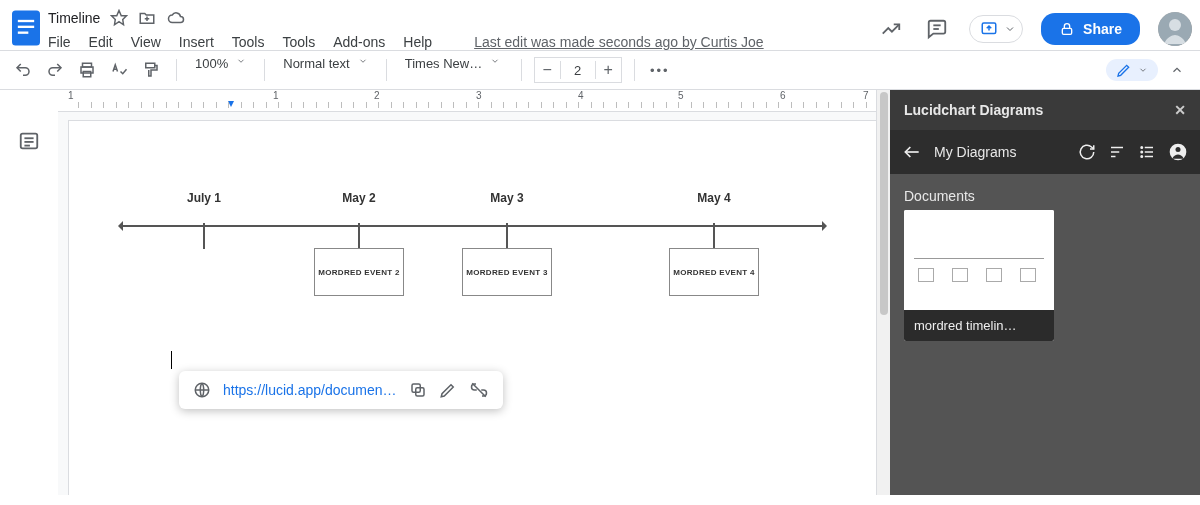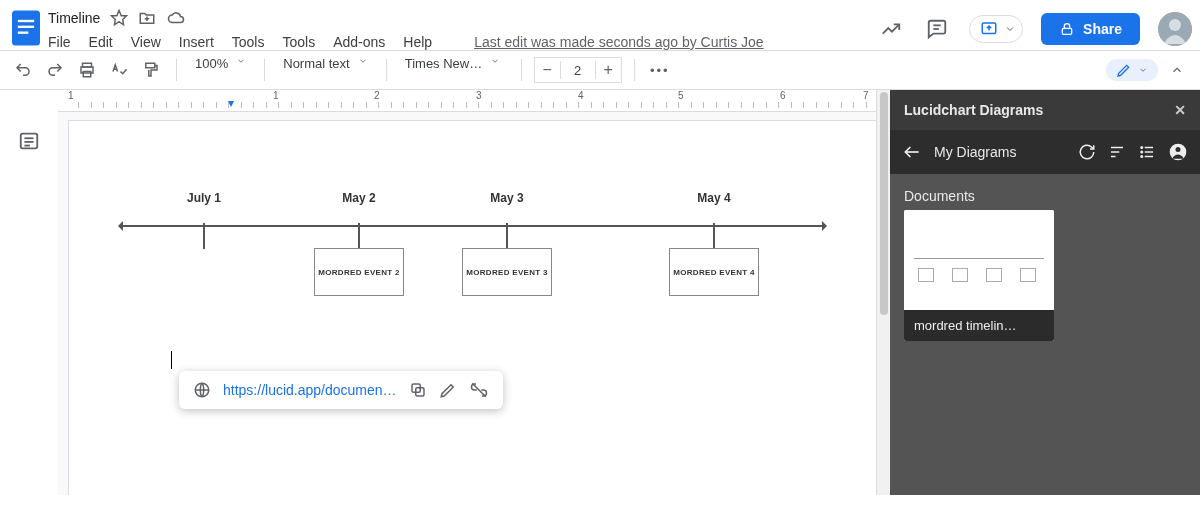--- a/index.html
+++ b/index.html
@@ -23,21 +23,21 @@
   .title-row .ticon{color:var(--muted);display:flex;align-items:center}
   .menu-row{display:flex;align-items:flex-start;gap:18px;margin-top:4px;font-size:14px;color:var(--text)}
   .menu-row .mi{cursor:pointer}
   .last-edit{color:var(--muted);text-decoration:underline;margin-left:24px}
 
   .header-spacer{flex:1}
   .header-actions{display:flex;align-items:center;gap:18px;padding-top:6px}
   .icon-btn{color:var(--muted);display:flex;align-items:center;justify-content:center;width:28px;height:28px;border-radius:50%}
   .submit-btn{display:flex;align-items:center;gap:6px;border:1px solid var(--border);border-radius:20px;padding:4px 6px 4px 10px;color:var(--blue)}
   .submit-btn .caret{color:var(--muted)}
-  .share-btn{display:flex;align-items:center;gap:8px;background:var(--blue);color:#fff;border-radius:6px;padding:8px 18px;font-size:14px;font-weight:600}
+  .share-btn{display:flex;align-items:center;gap:8px;background:var(--blue);color:#fff;border-radius:14px;padding:8px 18px;font-size:14px;font-weight:600}
   .avatar{width:34px;height:34px;border-radius:50%;background:linear-gradient(135deg,#bdbdbd,#8e8e8e);display:flex;align-items:center;justify-content:center;font-size:11px;color:#fff;overflow:hidden}
 
   
   .toolbar{display:flex;align-items:center;height:40px;border-top:1px solid var(--border);border-bottom:1px solid var(--border);padding:0 10px;gap:6px;font-size:13px;color:var(--text)}
   .tb-sep{width:1px;height:22px;background:var(--border);margin:0 6px}
   .tb-btn{display:flex;align-items:center;justify-content:center;min-width:26px;height:26px;color:var(--muted)}
   .tb-dd{display:flex;gap:8px;padding:0 6px;height:28px}
   .tb-dd .caret{color:var(--muted)}
   .fontsize{display:flex;align-items:center;border:1px solid var(--border);height:26px}
   .fontsize .pm{width:26px;text-align:center;color:var(--muted);font-size:16px;border-right:1px solid var(--border)}

